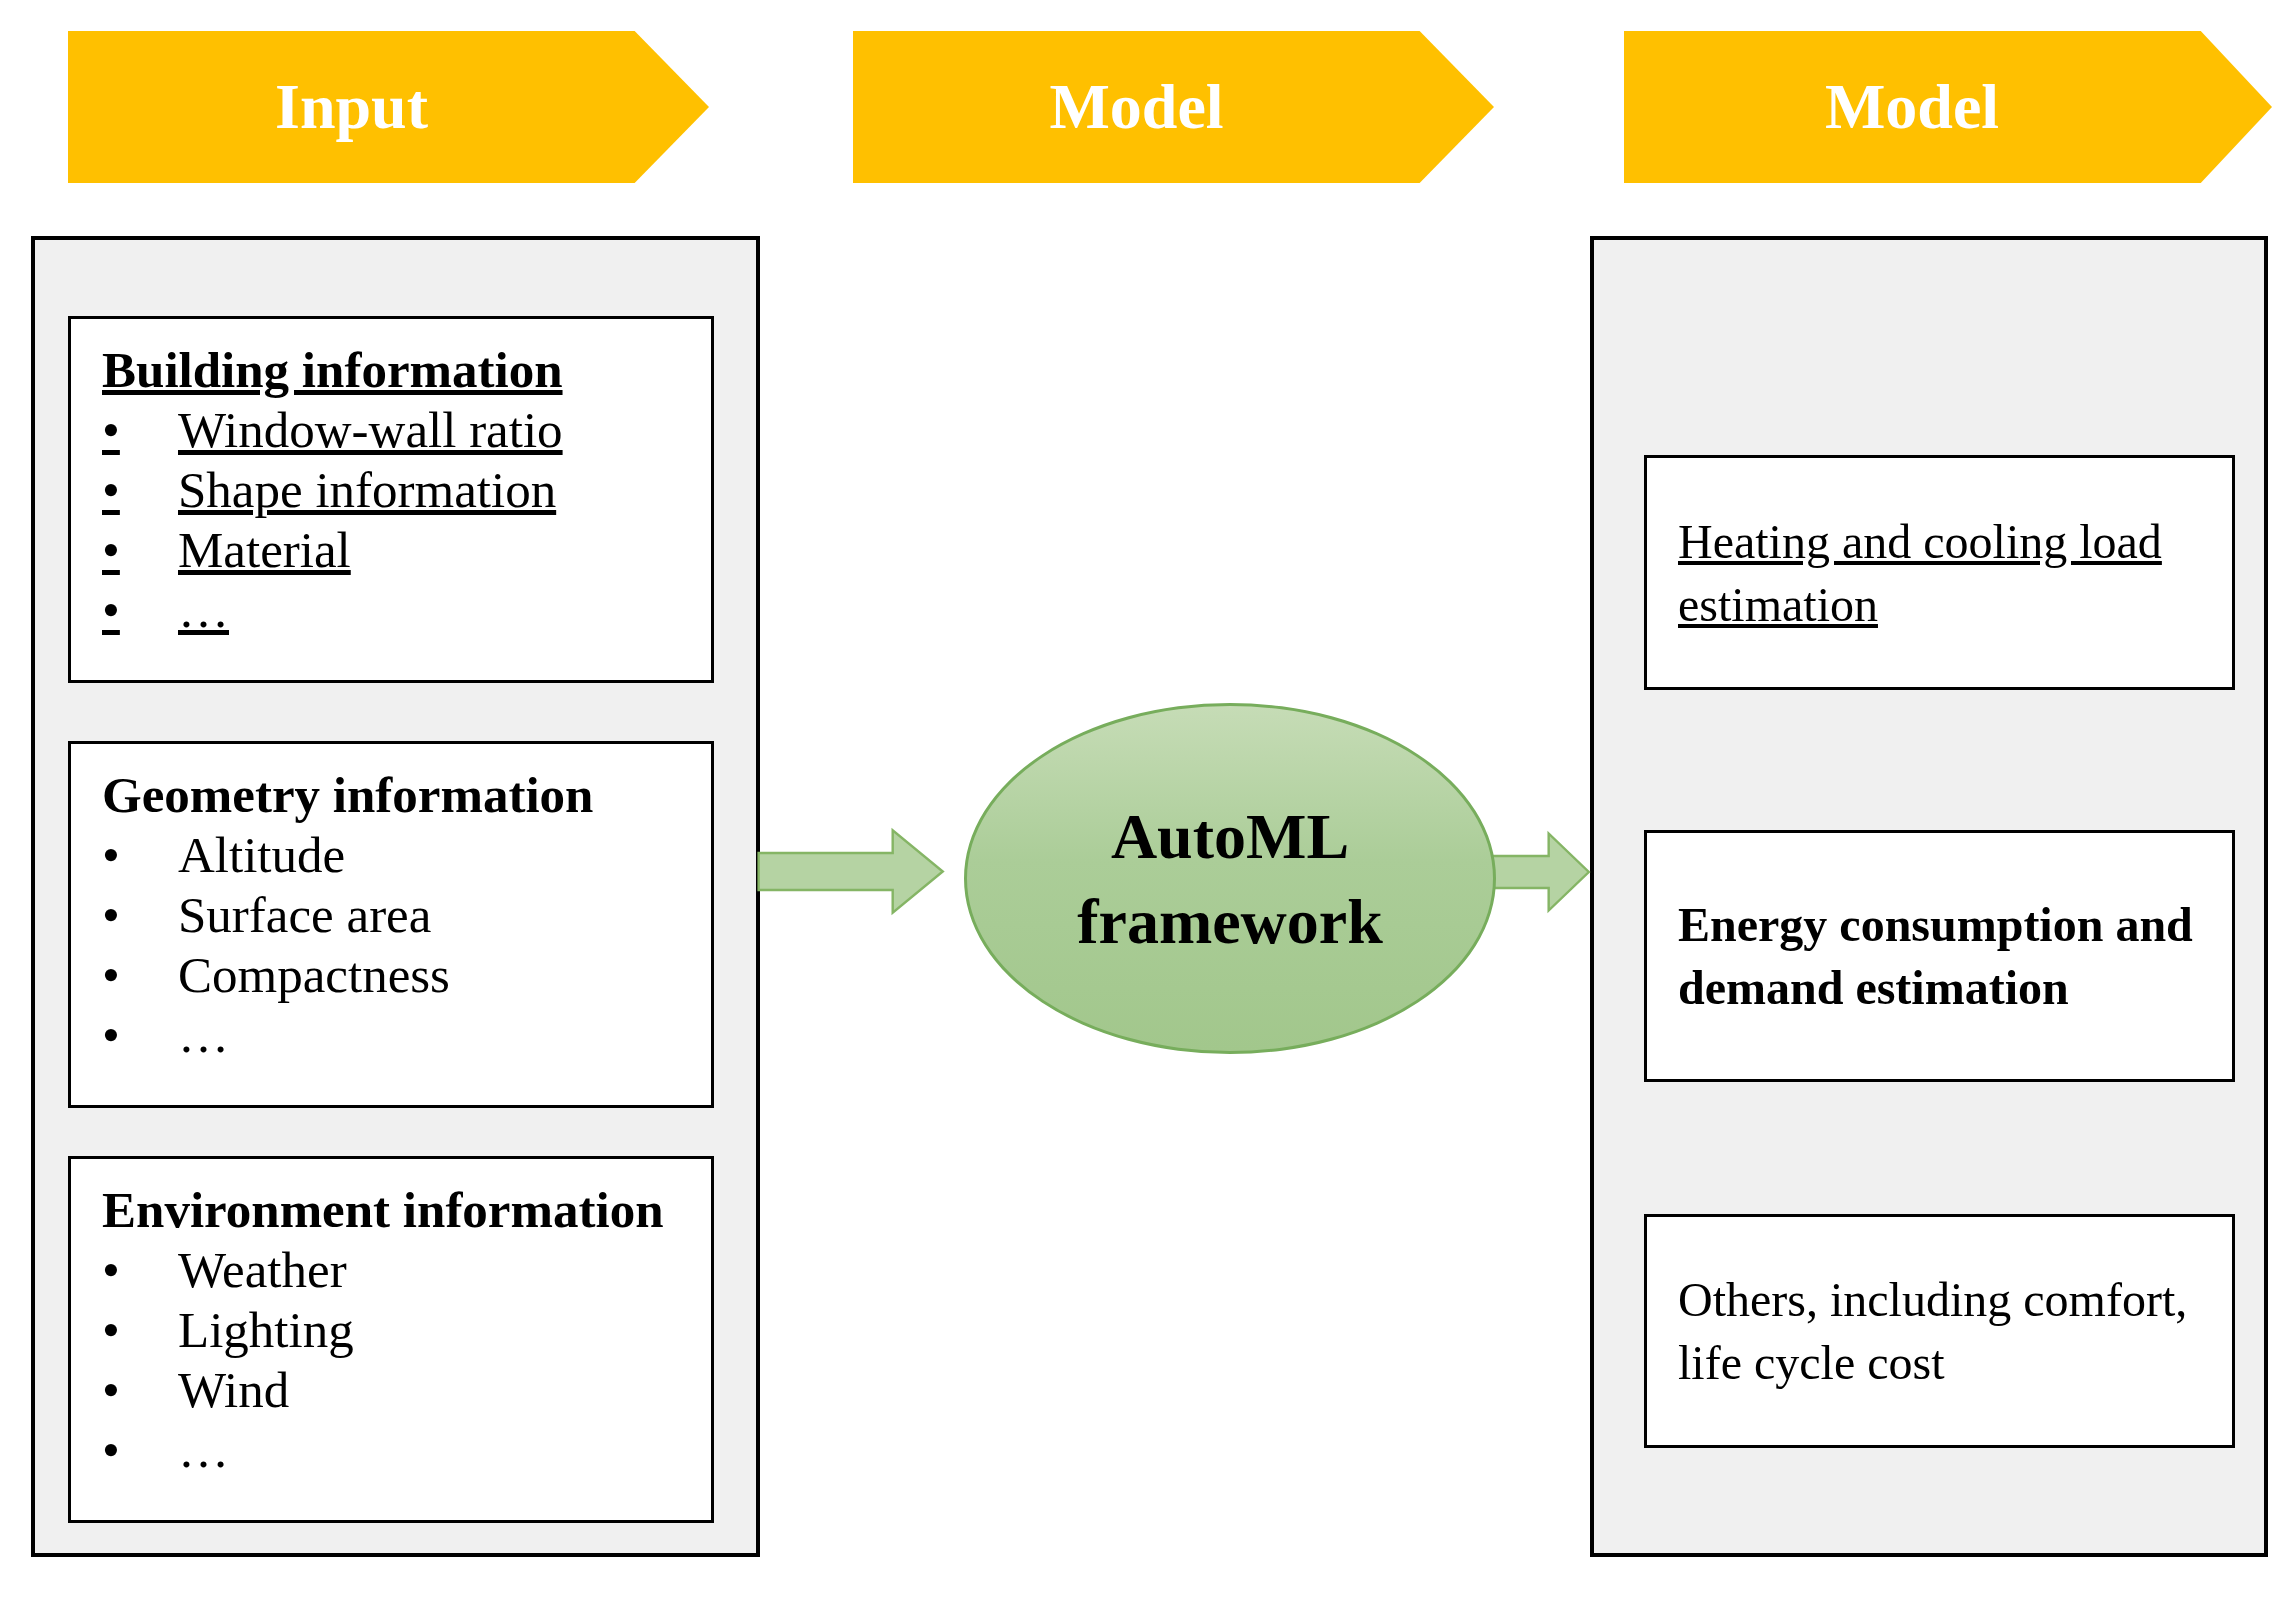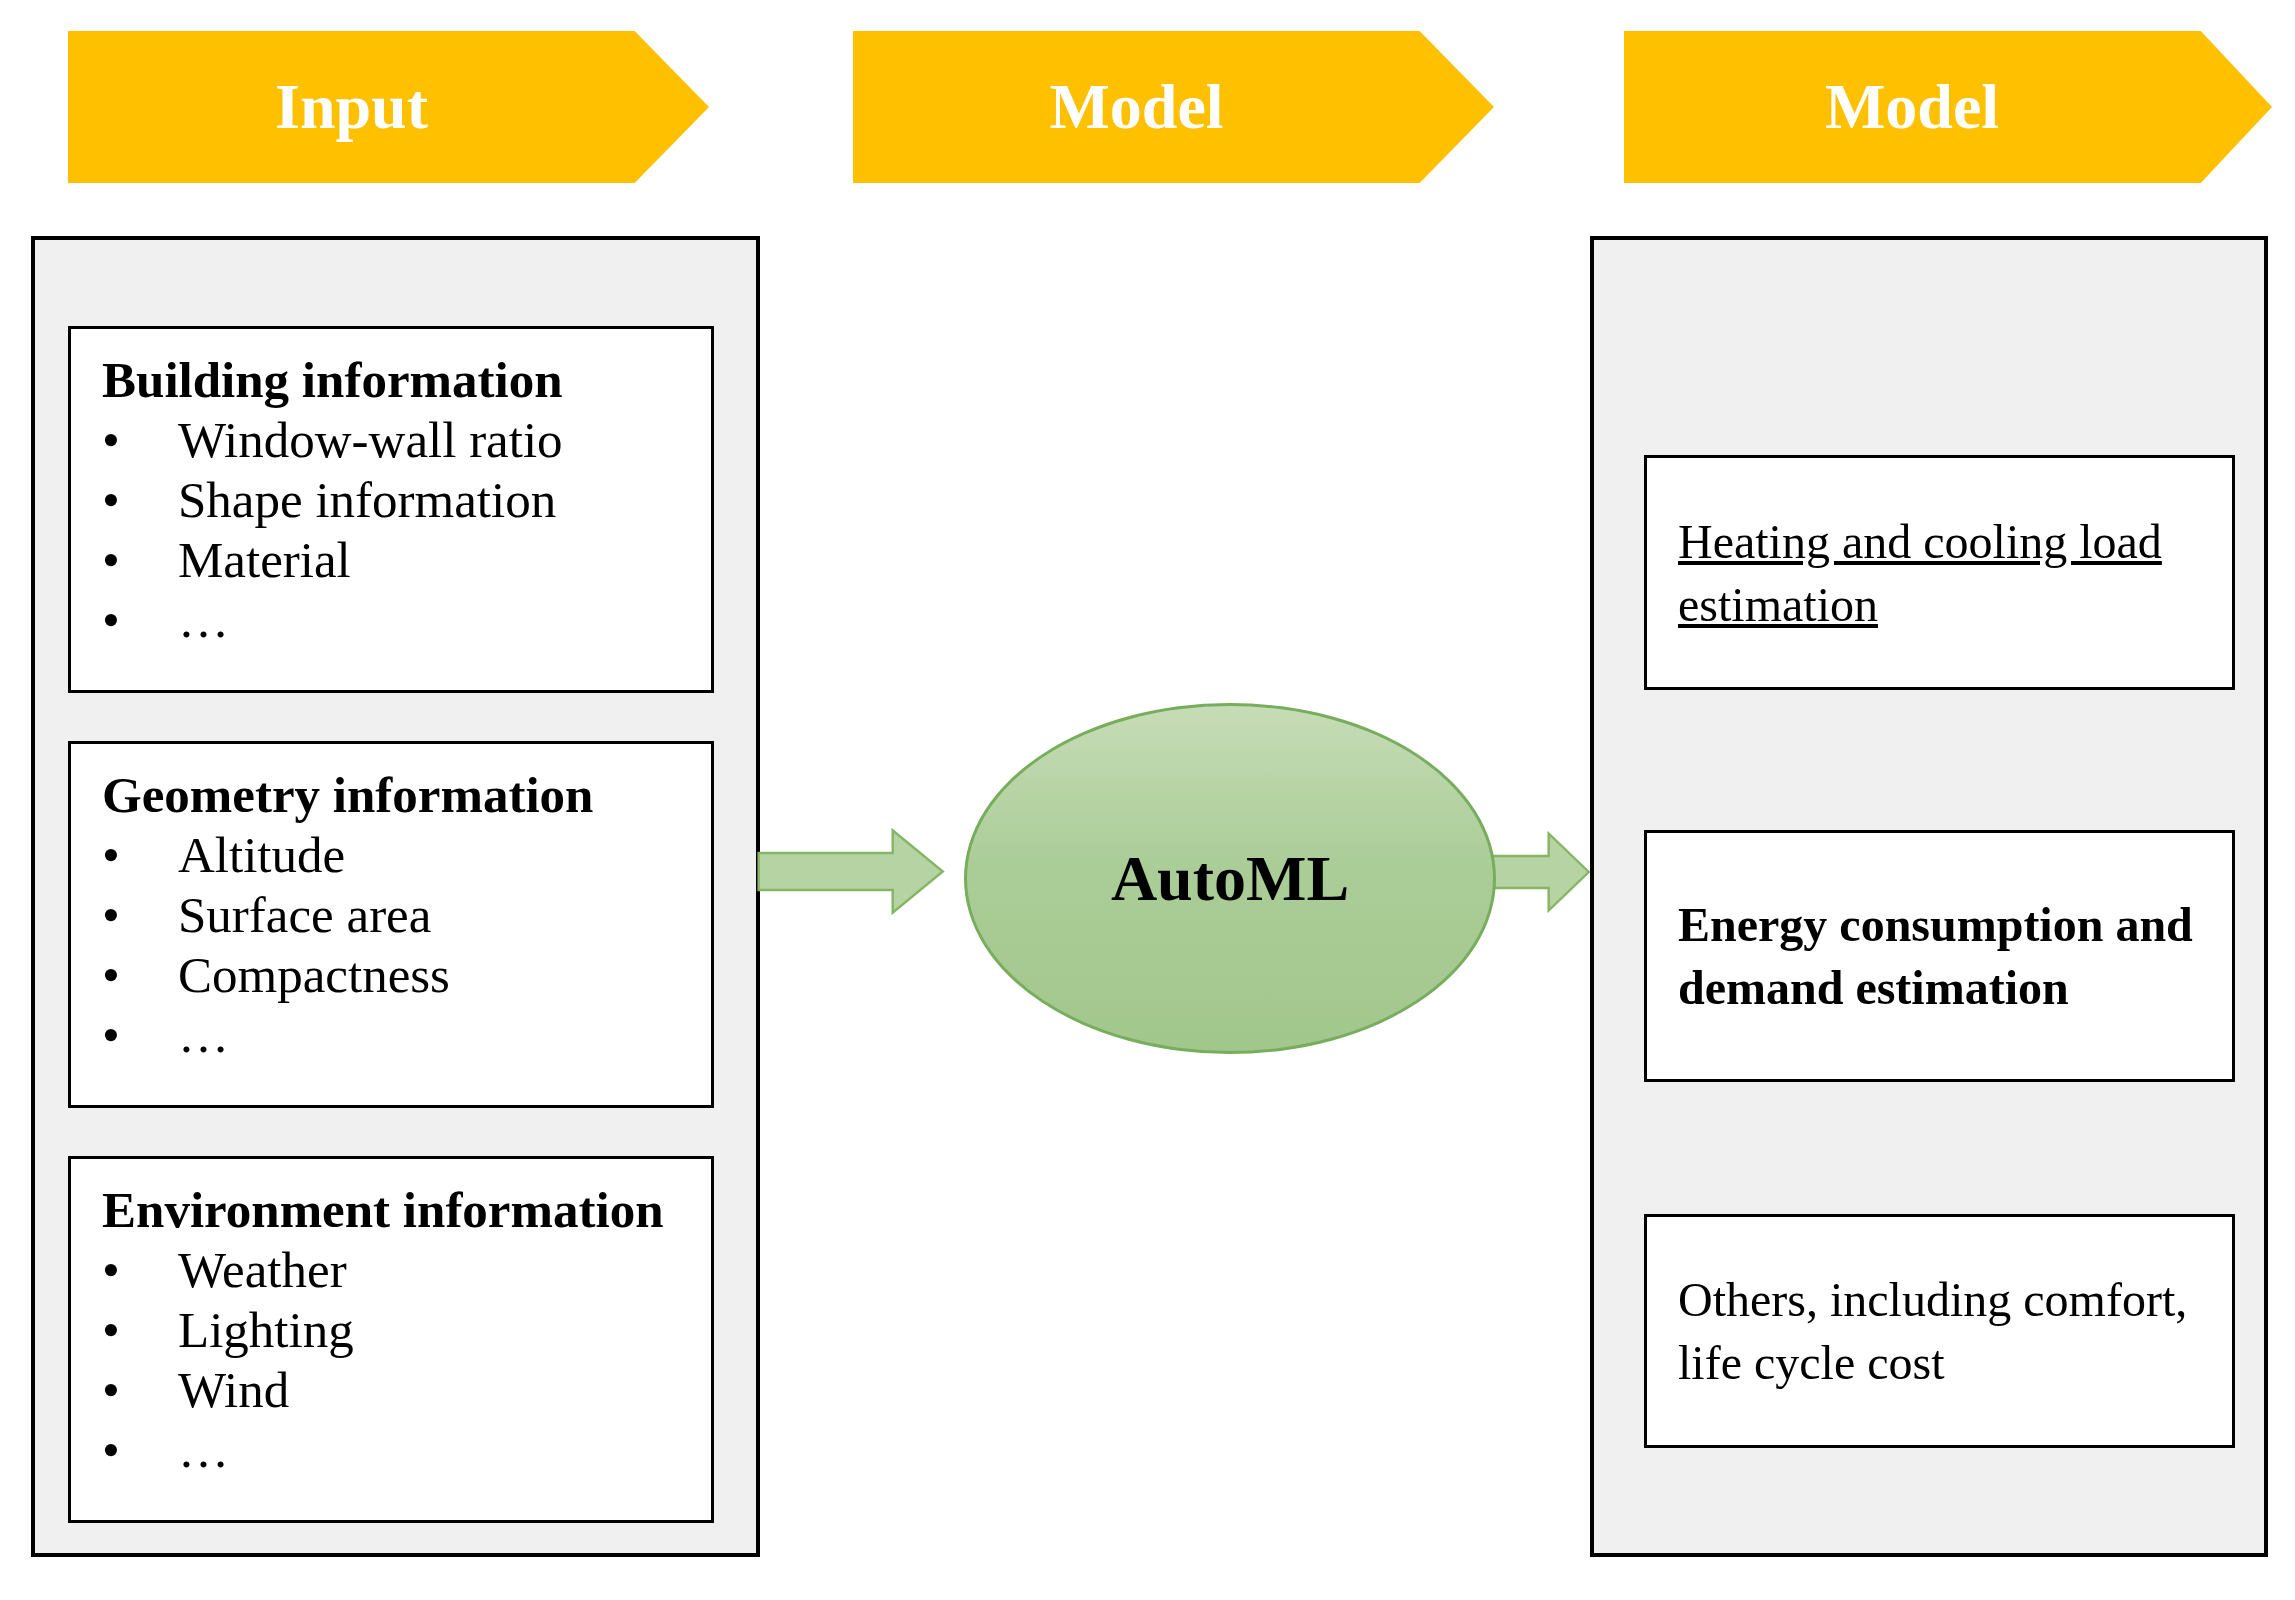--- a/index.html
+++ b/index.html
@@ -53,21 +53,21 @@
     position: absolute;
     left: 68px;
     width: 646px;
     height: 367px;
     background: #fff;
     border: 3.2px solid #000;
     box-sizing: border-box;
     padding: 21px 16px 0 31px;
     z-index: 1;
   }
-  .info-box.ib-0 { top: 326px; }
+  .info-box.ib-0 { top: 316px; text-decoration: underline; }
   .info-box.ib-1 { top: 741px; }
   .info-box.ib-2 { top: 1156px; }
   .box-title {
     font-size: 51px;
     font-weight: bold;
     line-height: 60px;
   }
   .bullet-row {
     display: flex;
     line-height: 60px;
@@ -208,20 +208,21 @@
 
   <svg class="flow-arrow fa-left" width="189" height="89" viewBox="0 0 234 110">
     <polygon points="2,32 168,32 168,4 230,55 168,106 168,78 2,78" fill="#B5D3A3" stroke="#85B565" stroke-width="3"></polygon>
   </svg>
   <svg class="flow-arrow fa-right" width="122" height="84" viewBox="0 0 152 104">
     <polygon points="2,32 98,32 98,4 148,52 98,100 98,72 2,72" fill="#B5D3A3" stroke="#85B565" stroke-width="3"></polygon>
   </svg>
 
   <div class="model-ellipse">
     <div class="model-line">AutoML</div>
+    <div class="model-line">framework</div>
   </div>
 
   <div class="panel right"></div>
 
   <div class="output-box ob-0">
     <div class="output-text">Heating and cooling load estimation</div>
   </div>
   <div class="output-box ob-1">
     <div class="output-text">Energy consumption and demand estimation</div>
   </div>

